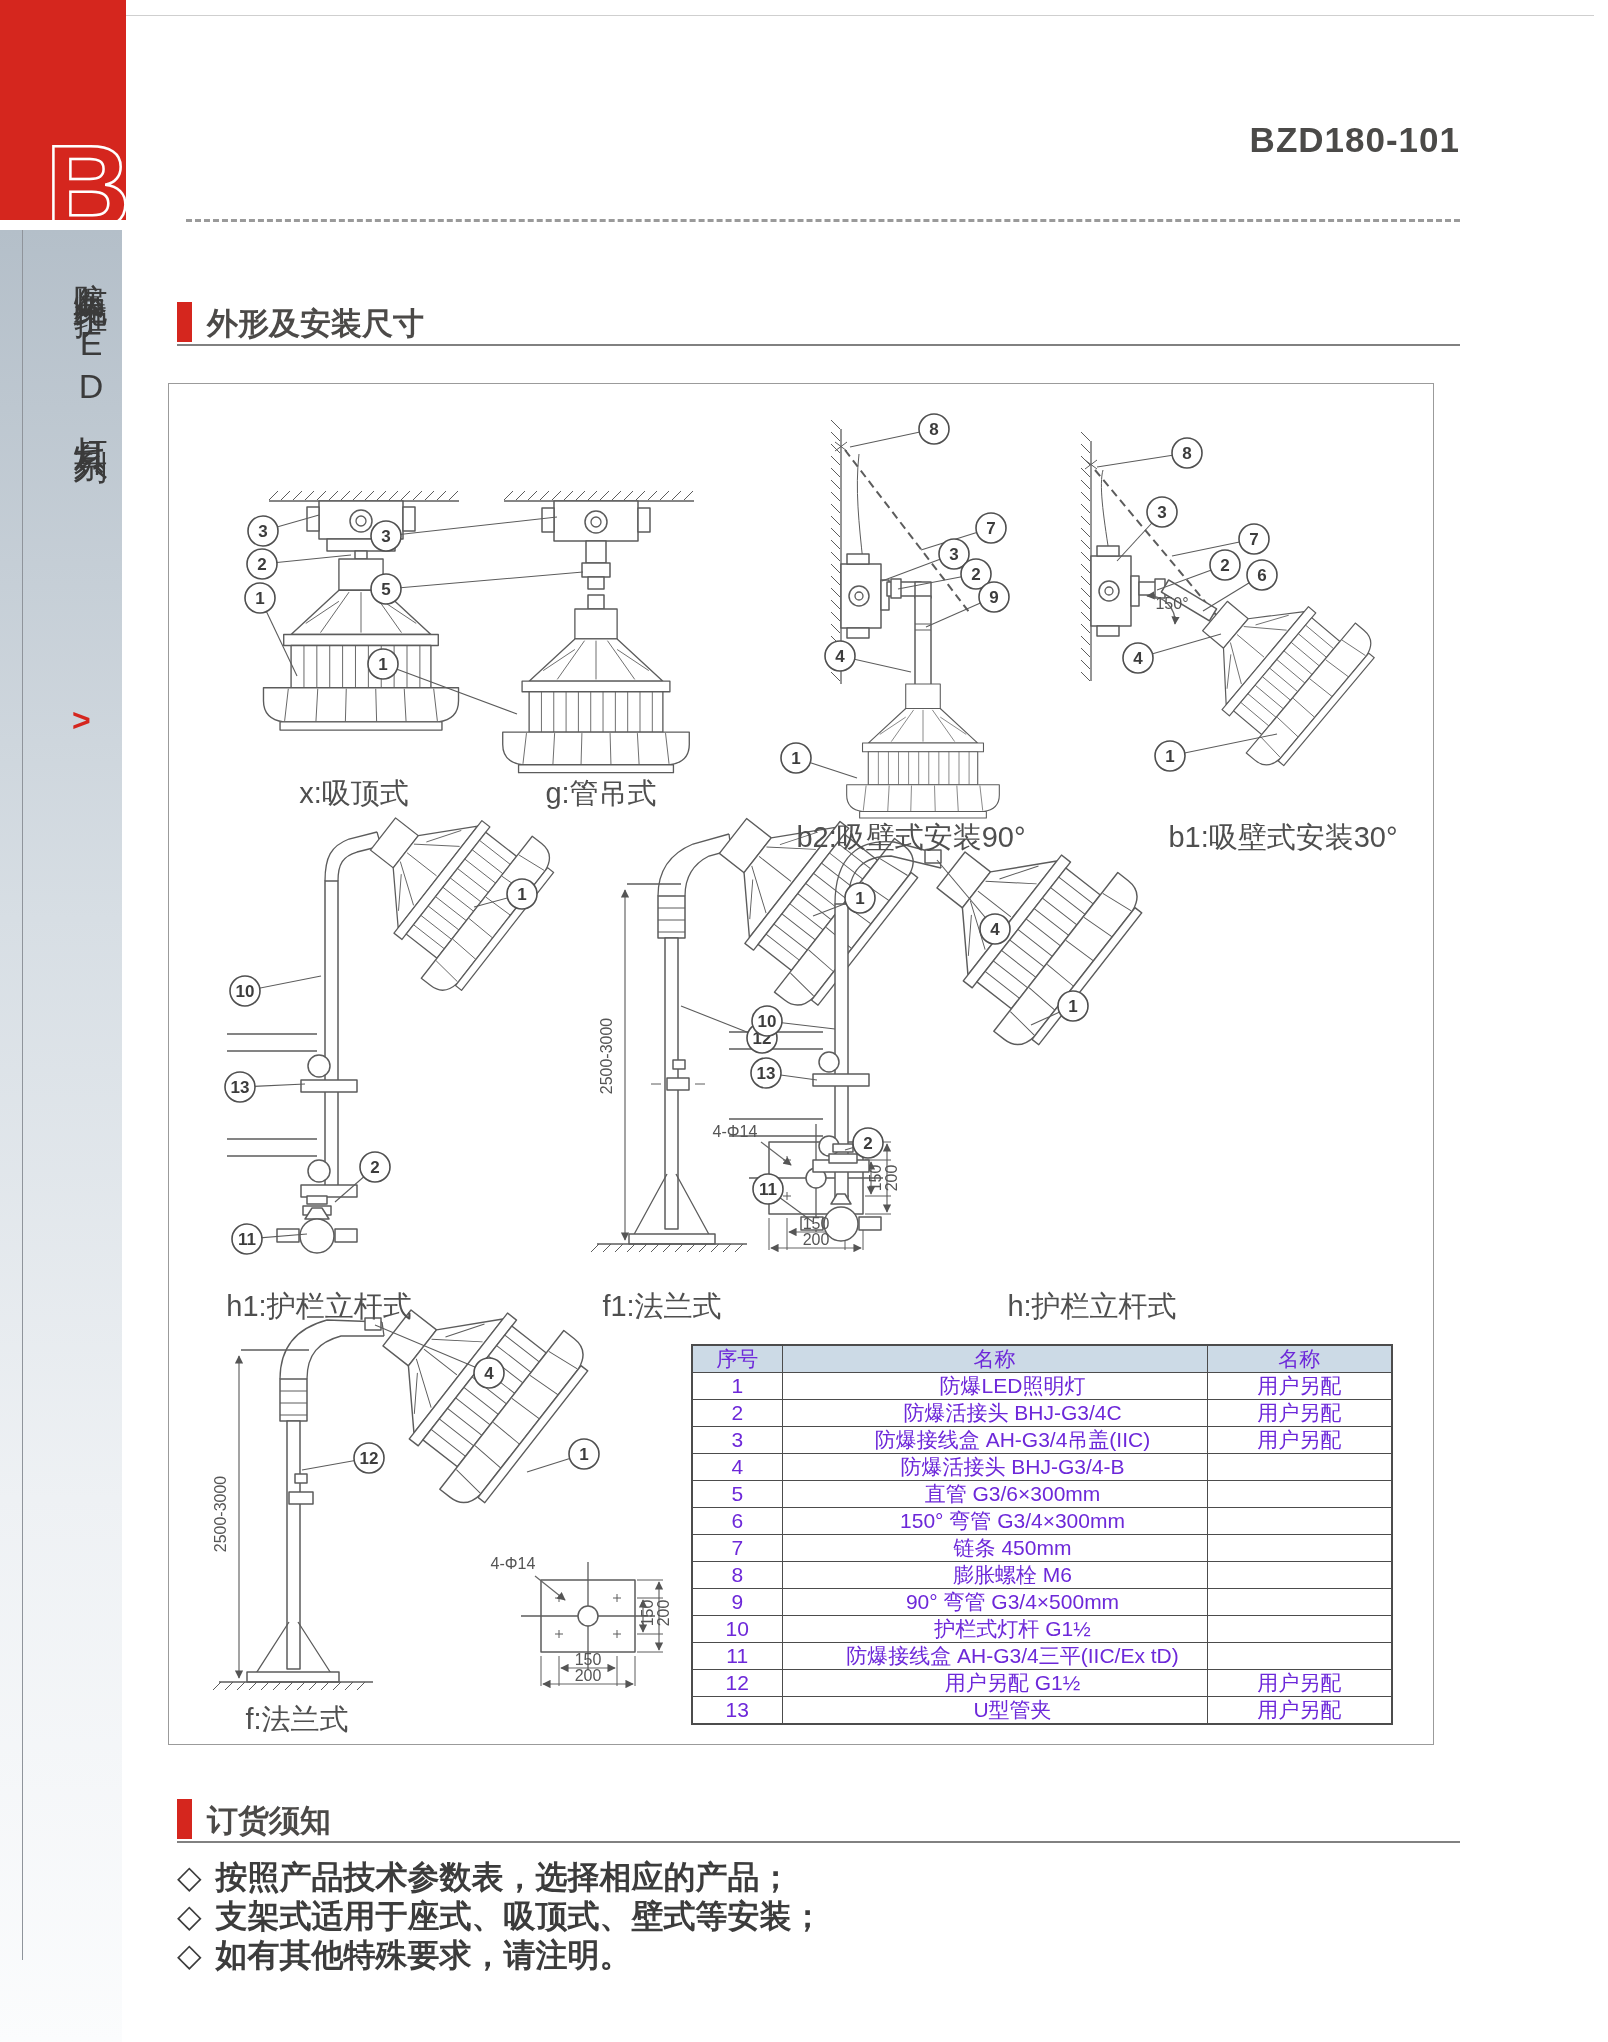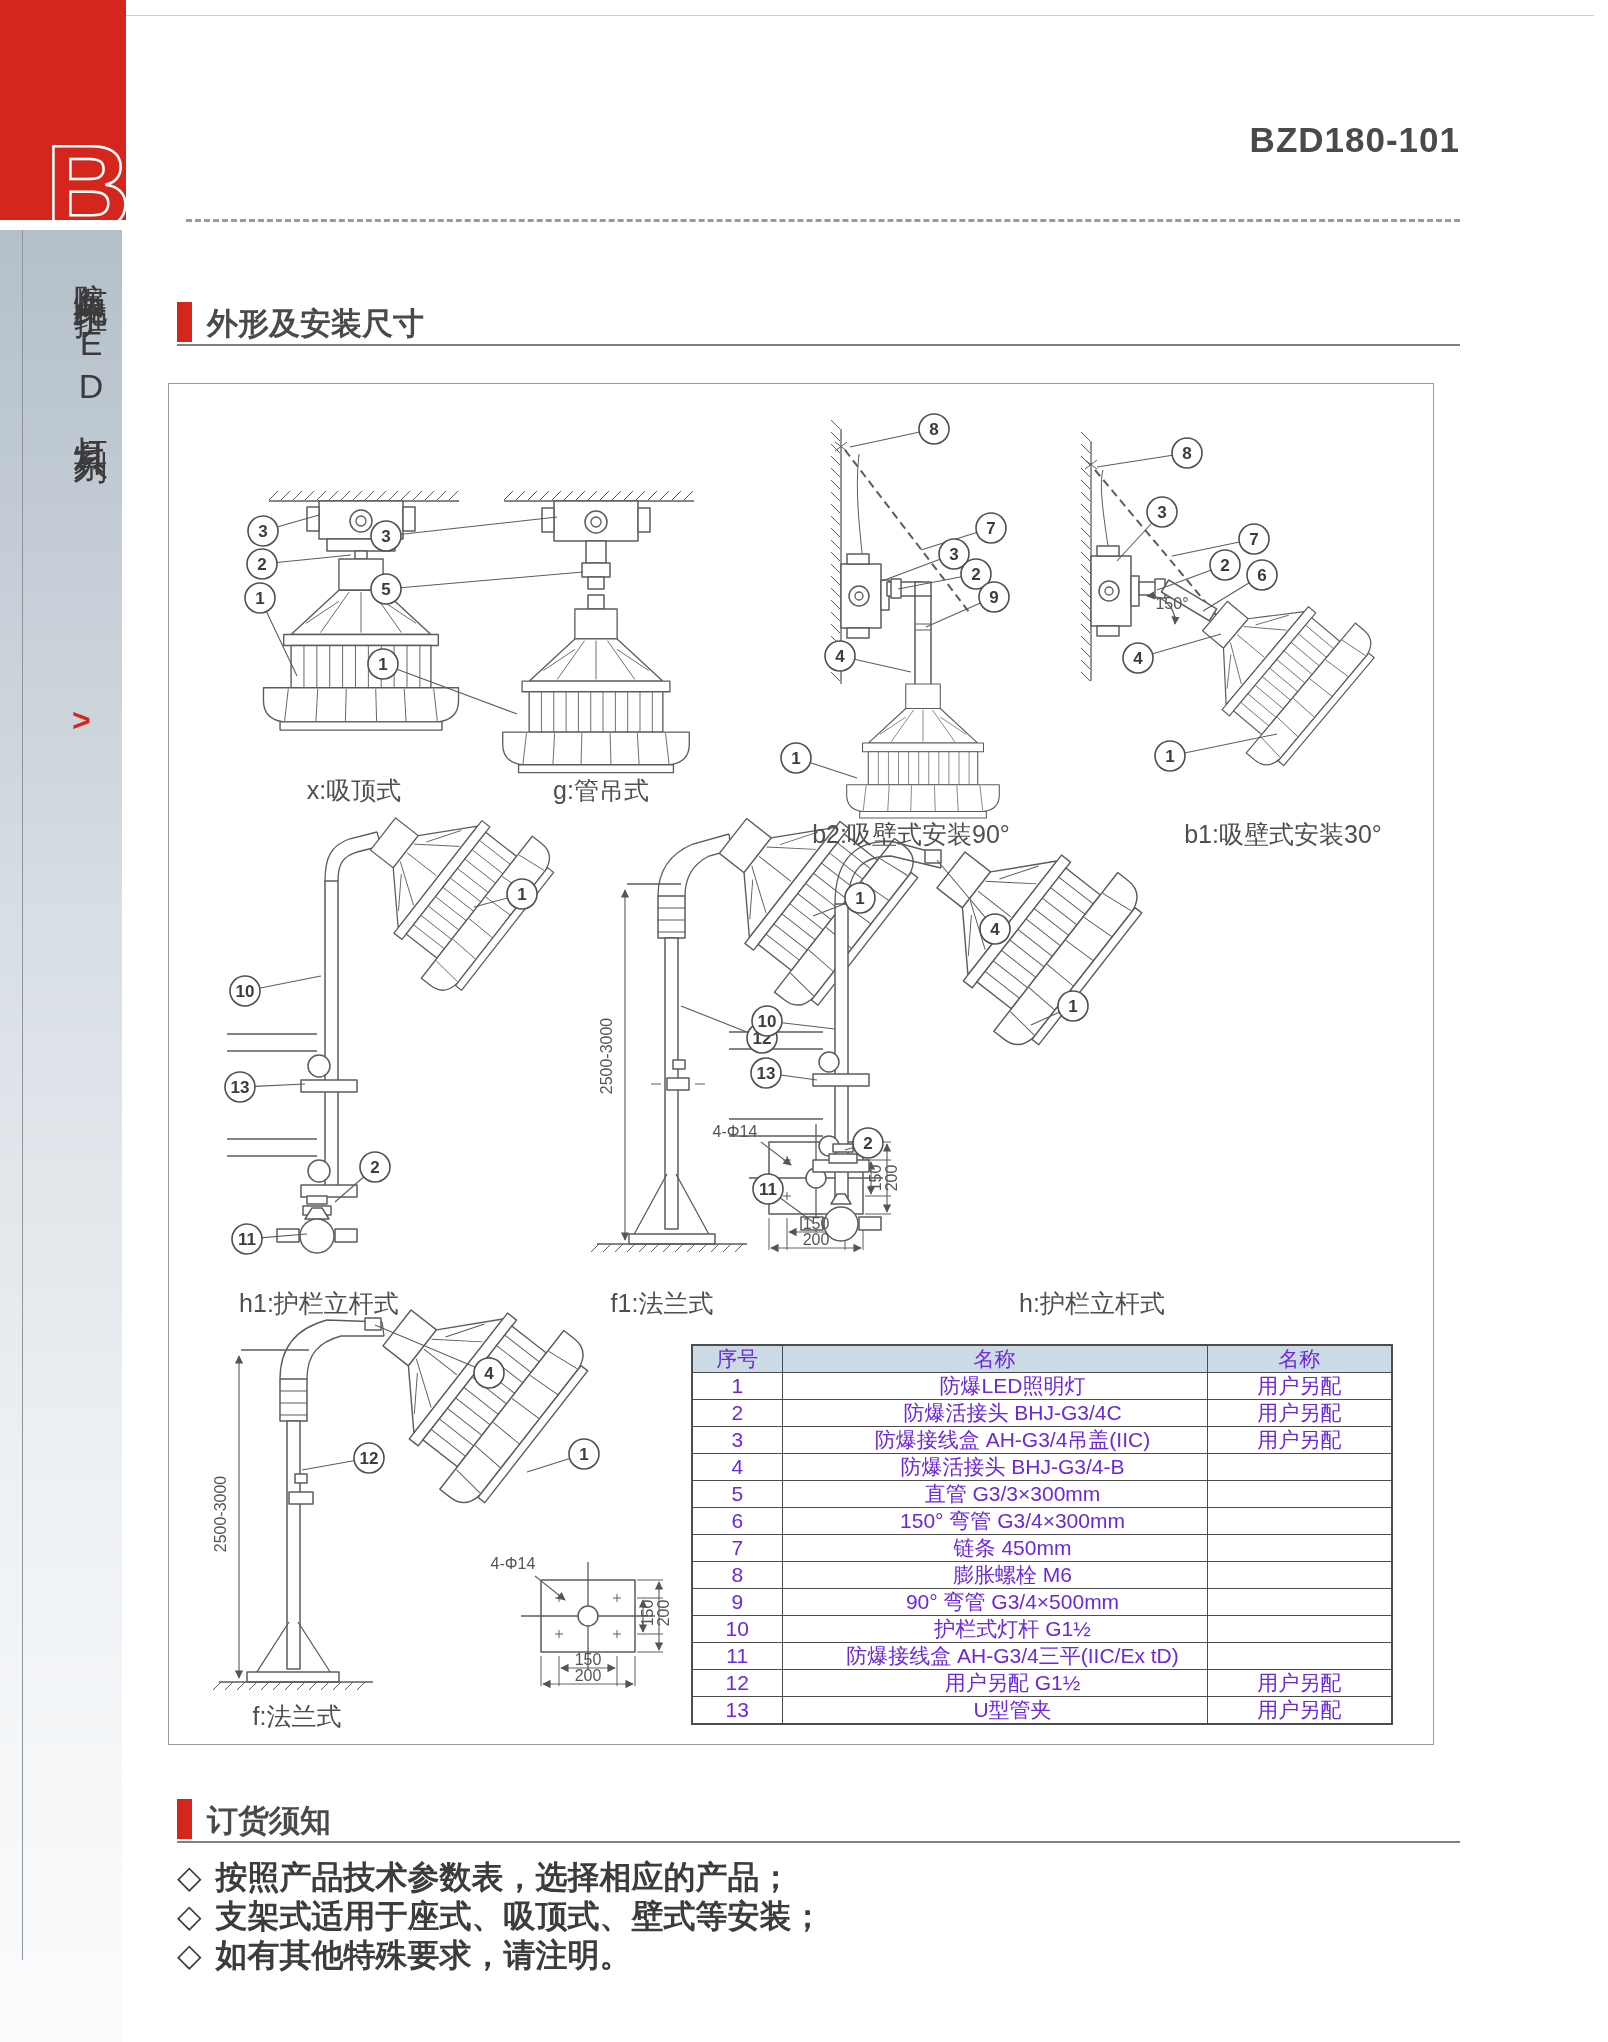--- a/index.html
+++ b/index.html
@@ -21,21 +21,21 @@
   #title-line1{font-size:35px;font-weight:bold;line-height:1.12;letter-spacing:1px;}
   #title-line2{font-size:30px;font-weight:bold;line-height:1.25;}
   #dash-rule{left:186px;top:219px;width:1274px;height:0;border-top:3px dashed #9a9a9a;}
   
   .sec-bar{width:15px;height:40px;background:var(--red);}
   .sec-title{font-size:31px;font-weight:bold;color:#4c4a48;white-space:nowrap;}
   .sec-rule{height:2px;background:#818181;}
   
   #figure{left:168px;top:383px;width:1264px;height:1360px;border:1px solid #9b9b9b;background:#fff;}
   #art{position:absolute;left:0;top:0;width:1264px;height:1360px;}
-  .caption{position:absolute;transform:translateX(-50%);font-size:25px;color:#4f4f4f;white-space:nowrap;}
+  .caption{position:absolute;transform:translateX(-50%);font-size:29px;color:#4f4f4f;white-space:nowrap;}
   
   .w{fill:#fff;stroke:#5c5c5c;stroke-width:1.5;stroke-linejoin:round;}
   .ln{fill:none;stroke:#5c5c5c;stroke-width:1.3;}
   .thin{stroke-width:1;}
   .dim{fill:none;stroke:#666;stroke-width:1.2;}
   .chain{fill:none;stroke:#5c5c5c;stroke-width:2;stroke-dasharray:8 5;}
   .co-line{stroke:#5c5c5c;stroke-width:1.1;fill:none;}
   .co-circle{fill:#fff;stroke:#4f4f4f;stroke-width:1.6;}
   .co-num{font-size:17px;fill:#3c3c3c;font-weight:bold;text-anchor:middle;}
   .ann{font-size:16px;fill:#555;text-anchor:middle;}
@@ -425,21 +425,21 @@
           <td class="name">防爆接线盒 AH-G3/4吊盖(IIC)</td>
           <td>用户另配</td>
         </tr>
         <tr>
           <td>4</td>
           <td class="name">防爆活接头 BHJ-G3/4-B</td>
           <td></td>
         </tr>
         <tr>
           <td>5</td>
-          <td class="name">直管 G3/3×300mm</td>
+          <td class="name">直管 G3/6×300mm</td>
           <td></td>
         </tr>
         <tr>
           <td>6</td>
           <td class="name">150° 弯管 G3/4×300mm</td>
           <td></td>
         </tr>
         <tr>
           <td>7</td>
           <td class="name">链条 450mm</td>

